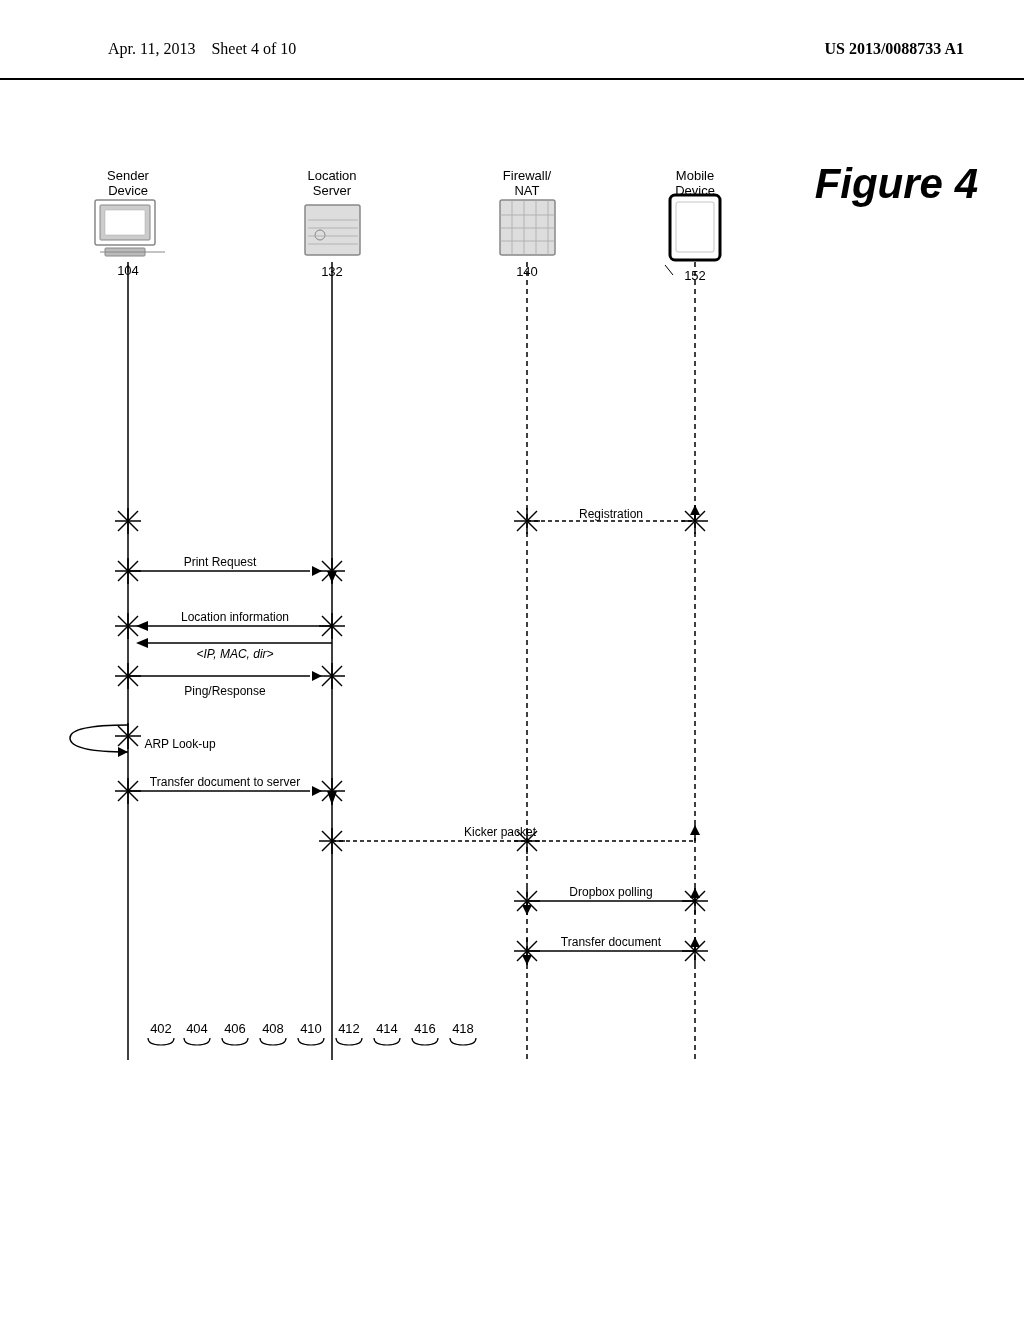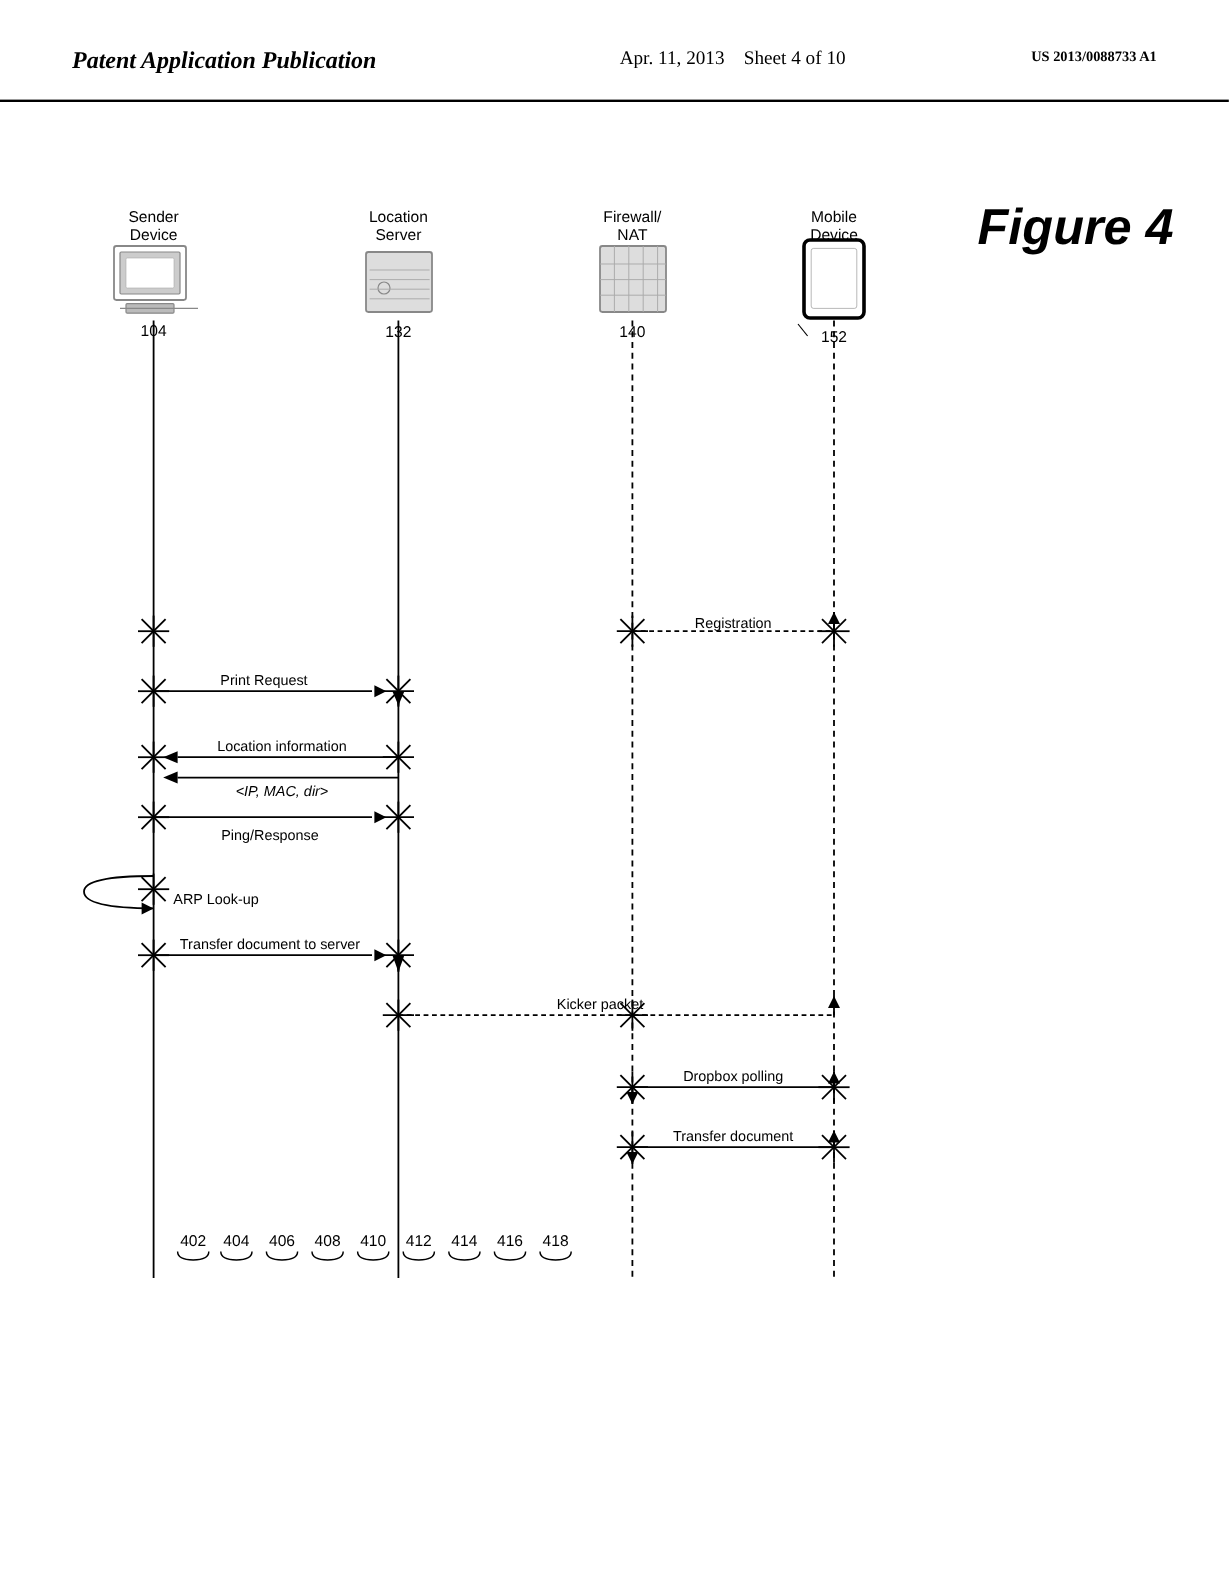--- a/index.html
+++ b/index.html
@@ -28,21 +28,21 @@
       font-size: 20px;
       font-weight: bold;
       font-style: italic;
     }
     .header-center {
       font-size: 16px;
       text-align: center;
       margin-left: 48px;
     }
     .header-right {
-      font-size: 12px;
+      font-size: 16px;
       font-weight: bold;
       text-align: right;
     }
     .diagram-area {
       position: relative;
       width: 100%;
       height: 1180px;
     }
     .figure-label {
       position: absolute;
@@ -53,21 +53,20 @@
       font-style: italic;
       font-family: Arial, sans-serif;
     }
   </style>
 </head>
 <body>
 
 <div class="page">
 
   <div class="header">
-    <div class="header-left">Patent Application Publication</div>
     <div class="header-center">
       <span>Apr. 11, 2013</span>&nbsp;&nbsp;&nbsp;
       <span>Sheet 4 of 10</span>
     </div>
     <div class="header-right">US 2013/0088733 A1</div>
   </div>
 
   <div class="diagram-area">
 
     <div class="figure-label">Figure 4</div>

